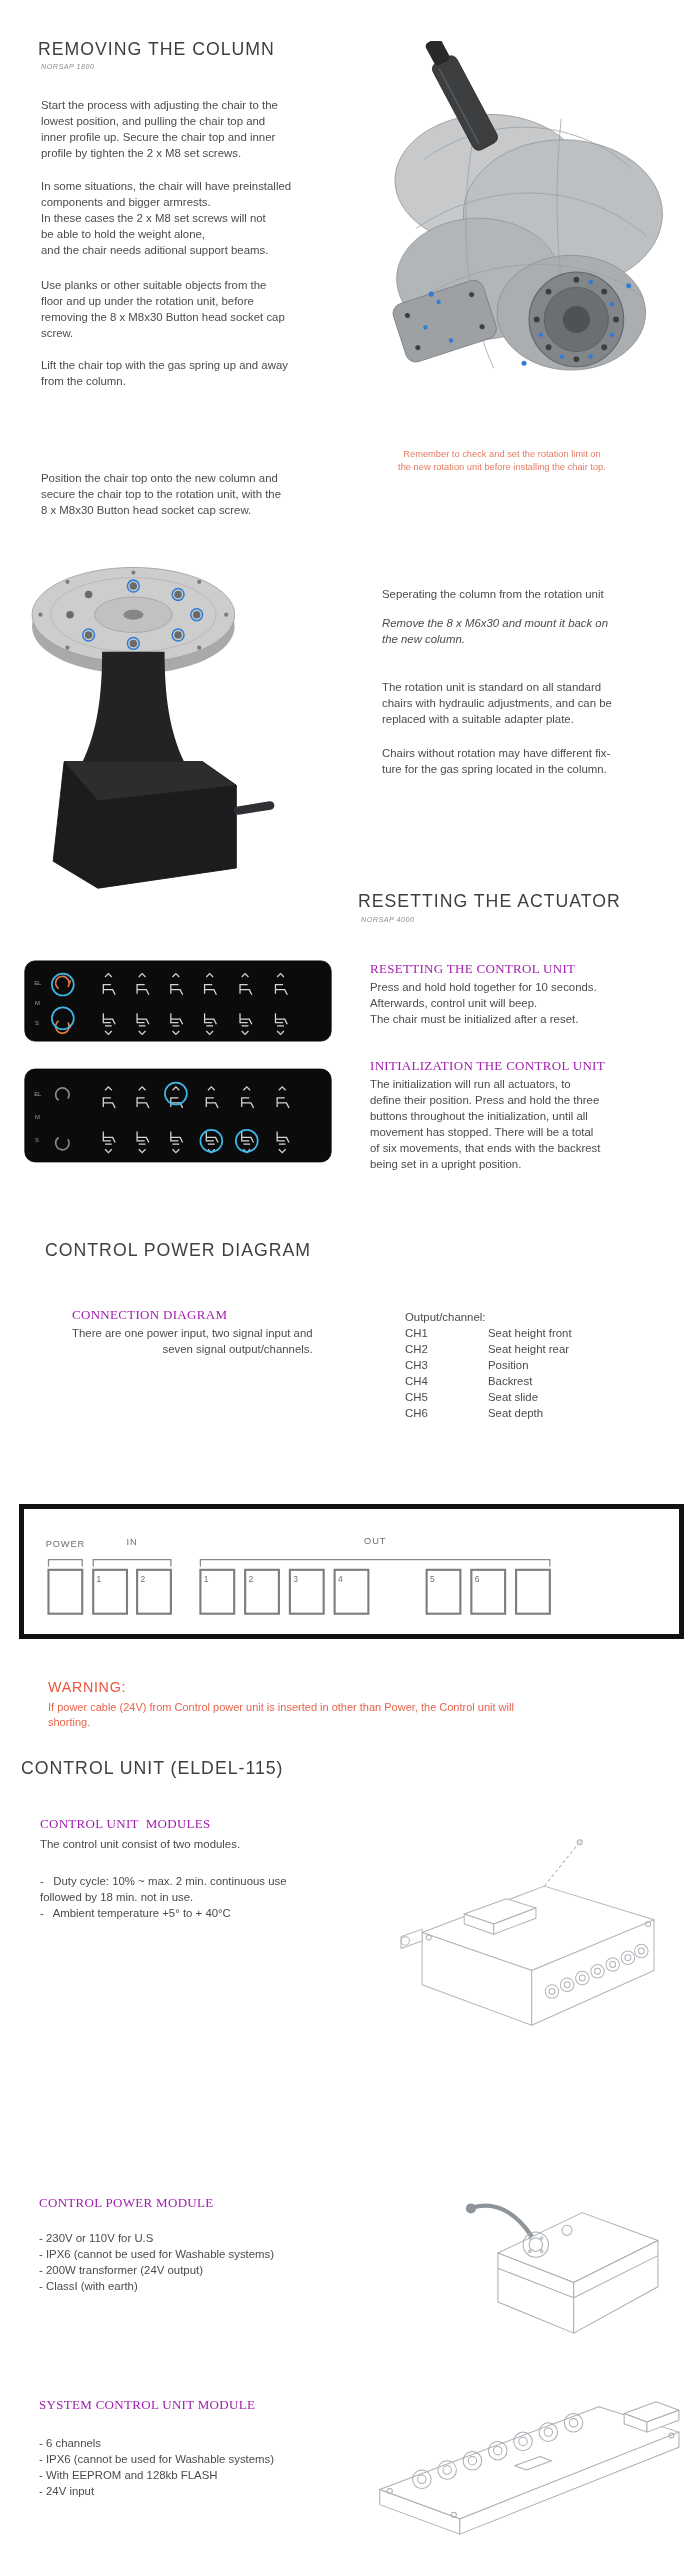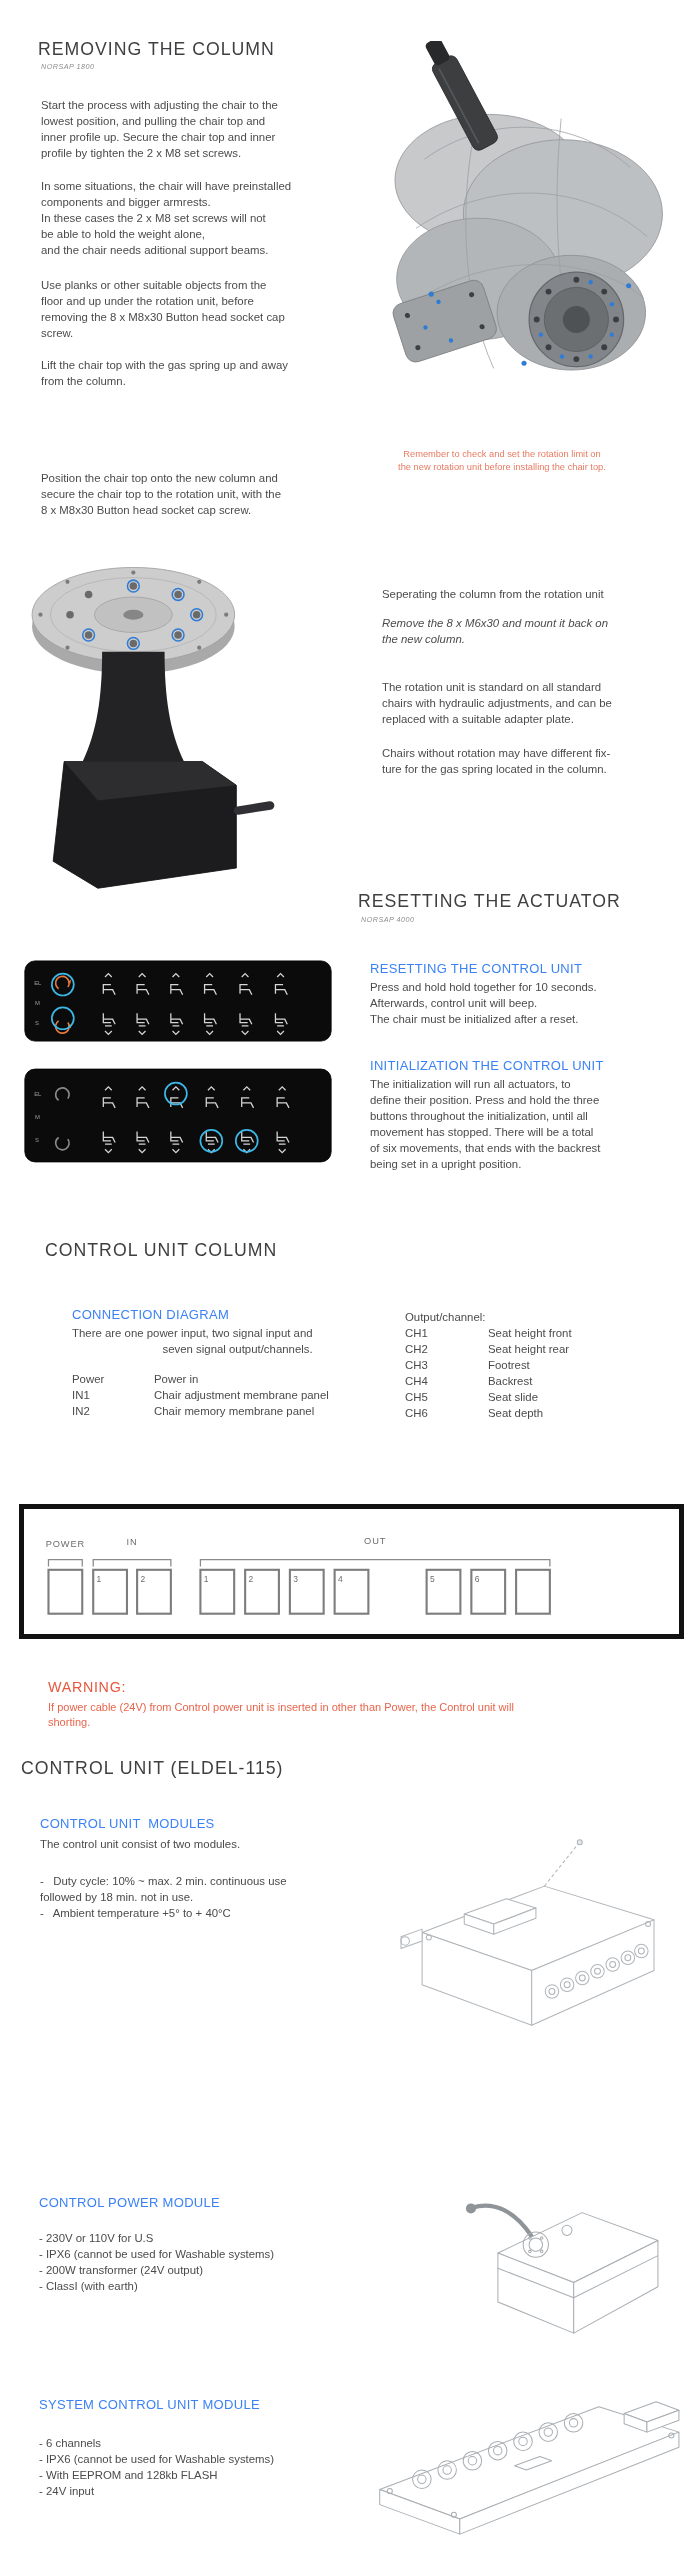--- a/index.html
+++ b/index.html
@@ -2,21 +2,21 @@
 <html style="font-size:13.5px"><head>
 <meta charset="utf-8">
 <style>
   html,body{margin:0;padding:0;background:#ffffff;}
   .page{position:relative;width:700px;height:2576px;background:#fff;overflow:hidden;
         font-family:"Liberation Sans","DejaVu Sans",sans-serif;}
   .abs{position:absolute;}
   .h1{font-size:17.7px;color:#3f3f41;letter-spacing:1px;white-space:pre-wrap;}
   .subtl{font-size:7.2px;font-style:italic;color:#8e8e8e;letter-spacing:0.5px;white-space:pre-wrap;}
   .body{font-size:11.4px;line-height:16px;color:#4b4b4d;white-space:pre-wrap;}
-  .grayh{font-size:13px;color:#3b82f6;letter-spacing:0.3px;white-space:pre-wrap;}
+  .grayh{font-size:13px;color:#a21caf;letter-spacing:0.3px;white-space:pre-wrap;font-family:Liberation Serif, serif;}
   .ital{font-style:italic;}
   .redcap{font-size:9.3px;line-height:13px;color:#e77b62;text-align:center;white-space:pre-wrap;}
   .warn-title{font-size:14.3px;color:#e8573e;letter-spacing:0.7px;white-space:pre-wrap;}
   .warn-text{font-size:11px;line-height:15px;color:#e8654c;white-space:pre-wrap;}
   .kv-row{font-size:11.4px;line-height:16px;color:#4b4b4d;}
   .kv-label{display:inline-block;width:82px;}
   .kv-label-wide{display:inline-block;width:83px;}
   .diagram-box{border:5px solid #111;background:#fff;}
   svg text{font-family:"Liberation Sans","DejaVu Sans",sans-serif;}
 </style>
@@ -243,36 +243,31 @@
 Afterwards, control unit will beep.
 The chair must be initialized after a reset.</div>
   <div class="abs grayh" style="left:370px;top:1058px;">INITIALIZATION THE CONTROL UNIT</div>
   <div class="abs body" style="left:370px;top:1076px;">The initialization will run all actuators, to
 define their position. Press and hold the three
 buttons throughout the initialization, until all
 movement has stopped. There will be a total
 of six movements, that ends with the backrest
 being set in a upright position.</div>
 
-  <div class="abs h1" style="left:45px;top:1240px;">CONTROL UNIT COLUMN</div>
+  <div class="abs h1" style="left:45px;top:1240px;">CONTROL POWER DIAGRAM</div>
   <div class="abs grayh" style="left:72px;top:1307px;">CONNECTION DIAGRAM</div>
   <div class="abs body" style="left:72px;top:1325px;text-align:right;">There are one power input, two signal input and
 seven signal output/channels.</div>
 
-  <div class="abs" style="left:72px;top:1371px;">
-    <div class="kv-row"><span class="kv-label">Power</span><span>Power in</span></div>
-    <div class="kv-row"><span class="kv-label">IN1</span><span>Chair adjustment membrane panel</span></div>
-    <div class="kv-row"><span class="kv-label">IN2</span><span>Chair memory membrane panel</span></div>
-  </div>
 
   <div class="abs" style="left:405px;top:1309px;">
     <div class="kv-row">Output/channel:</div>
     <div class="kv-row"><span class="kv-label-wide">CH1</span><span>Seat height front</span></div>
     <div class="kv-row"><span class="kv-label-wide">CH2</span><span>Seat height rear</span></div>
-    <div class="kv-row"><span class="kv-label-wide">CH3</span><span>Footrest</span></div>
+    <div class="kv-row"><span class="kv-label-wide">CH3</span><span>Position</span></div>
     <div class="kv-row"><span class="kv-label-wide">CH4</span><span>Backrest</span></div>
     <div class="kv-row"><span class="kv-label-wide">CH5</span><span>Seat slide</span></div>
     <div class="kv-row"><span class="kv-label-wide">CH6</span><span>Seat depth</span></div>
   </div>
 
   <div class="abs diagram-box" style="left:18.6px;top:1504px;width:655px;height:125px;">
     <svg width="655" height="125" viewBox="0 0 776 148">
       <text x="49" y="45" font-size="11" letter-spacing="1" fill="#6d6d6d" text-anchor="middle">POWER</text>
       <text x="128" y="43" font-size="11" letter-spacing="1" fill="#6d6d6d" text-anchor="middle">IN</text>
       <text x="416" y="41" font-size="11" letter-spacing="1" fill="#6d6d6d" text-anchor="middle">OUT</text>

